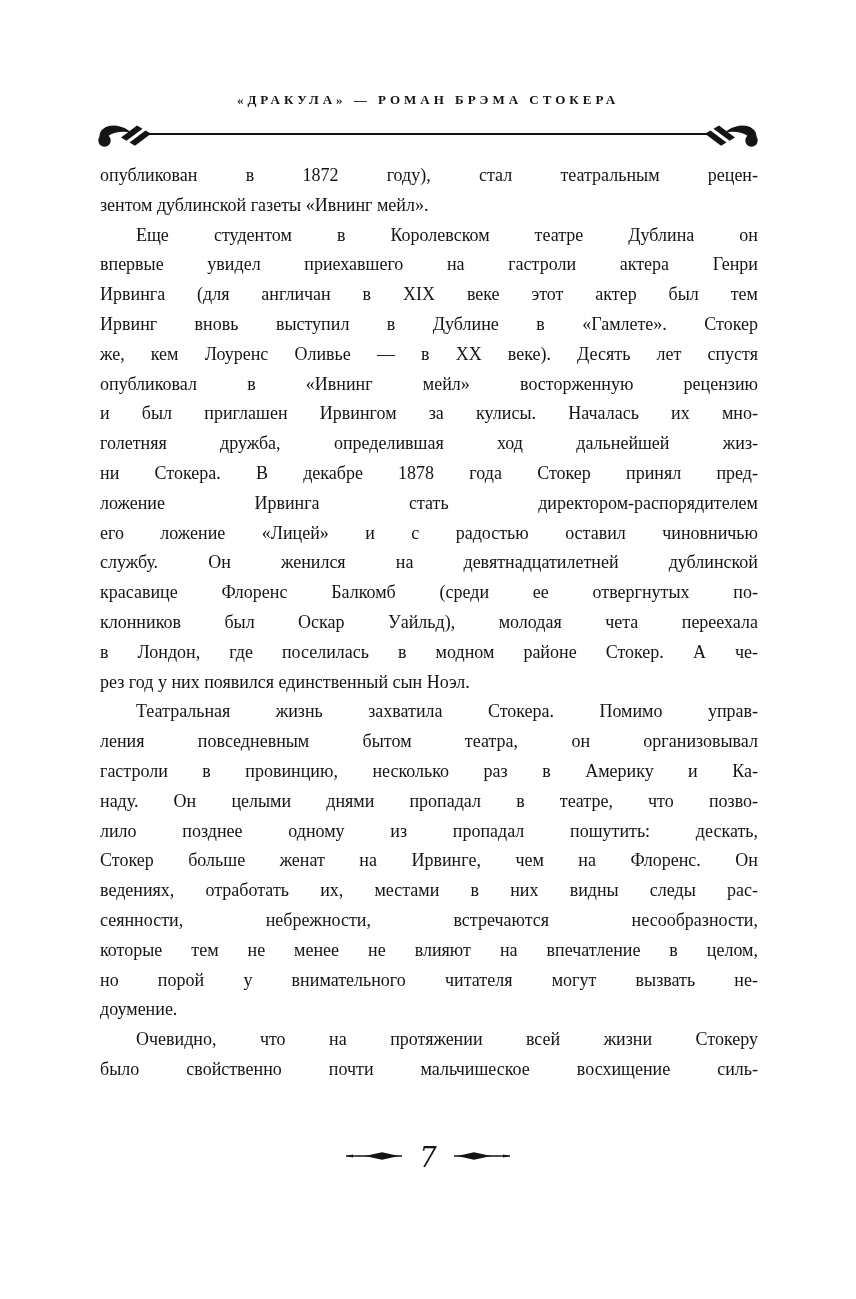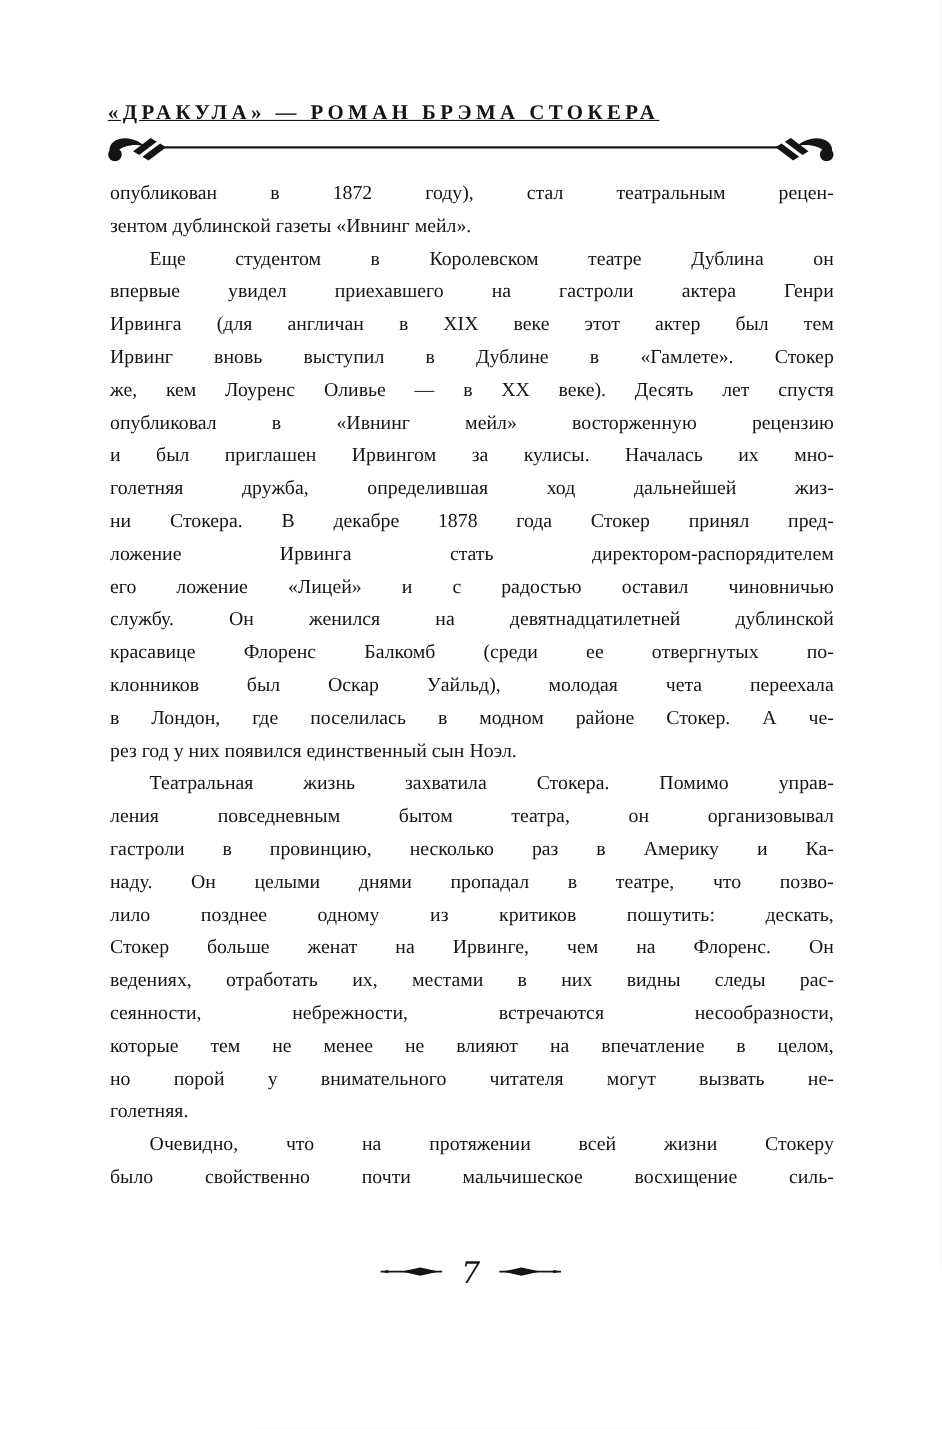--- a/index.html
+++ b/index.html
@@ -8,24 +8,23 @@
     position:relative;
     width:856px; height:1299px;
     margin:0 auto;
     background:var(--paper,#fff);
     color:var(--ink,#141414);
     font-family:"Liberation Serif","DejaVu Serif",serif;
     overflow:hidden;
   }
   .running-head {
     position:absolute; top:92px; left:98px; width:660px;
-    text-align:left;
-    font-size:19px; font-weight:bold; letter-spacing:4px;
+    text-align:center;
+    font-size:13px; font-weight:bold; letter-spacing:4px;
     white-space:nowrap;
-    text-decoration:underline;
   }
   .divider {
     position:absolute; top:120px; left:96px; width:664px; height:30px;
     display:flex; align-items:center;
   }
   .divider .rule {
     flex:1 1 auto; height:2.5px; background:var(--ink,#141414);
     margin:0 -6px; position:relative; top:-1px;
   }
   .orn { flex:0 0 auto; }
@@ -101,27 +100,27 @@
         <div class="line">красавице Флоренс Балкомб (среди ее отвергнутых по-</div>
         <div class="line">клонников был Оскар Уайльд), молодая чета переехала</div>
         <div class="line">в Лондон, где поселилась в модном районе Стокер. А че-</div>
         <div class="line last">рез год у них появился единственный сын Ноэл.</div>
       </div>
       <div class="para indent">
         <div class="line">Театральная жизнь захватила Стокера. Помимо управ-</div>
         <div class="line">ления повседневным бытом театра, он организовывал</div>
         <div class="line">гастроли в провинцию, несколько раз в Америку и Ка-</div>
         <div class="line">наду. Он целыми днями пропадал в театре, что позво-</div>
-        <div class="line">лило позднее одному из критиков пошутить: дескать,</div>
+        <div class="line">лило позднее одному из пропадал пошутить: дескать,</div>
         <div class="line">Стокер больше женат на Ирвинге, чем на Флоренс. Он</div>
         <div class="line">ведениях, отработать их, местами в них видны следы рас-</div>
         <div class="line">сеянности, небрежности, встречаются несообразности,</div>
         <div class="line">которые тем не менее не влияют на впечатление в целом,</div>
         <div class="line">но порой у внимательного читателя могут вызвать не-</div>
-        <div class="line last">голетняя.</div>
+        <div class="line last">доумение.</div>
       </div>
       <div class="para indent">
         <div class="line">Очевидно, что на протяжении всей жизни Стокеру</div>
         <div class="line">было свойственно почти мальчишеское восхищение силь-</div>
       </div>
     </div>
 
   <div class="page-footer">
     <svg class="arrow-orn left" width="58" height="14" viewBox="0 0 58 14">
       <path d="M1 7 L57 7" stroke="currentColor" stroke-width="1.6"></path>

